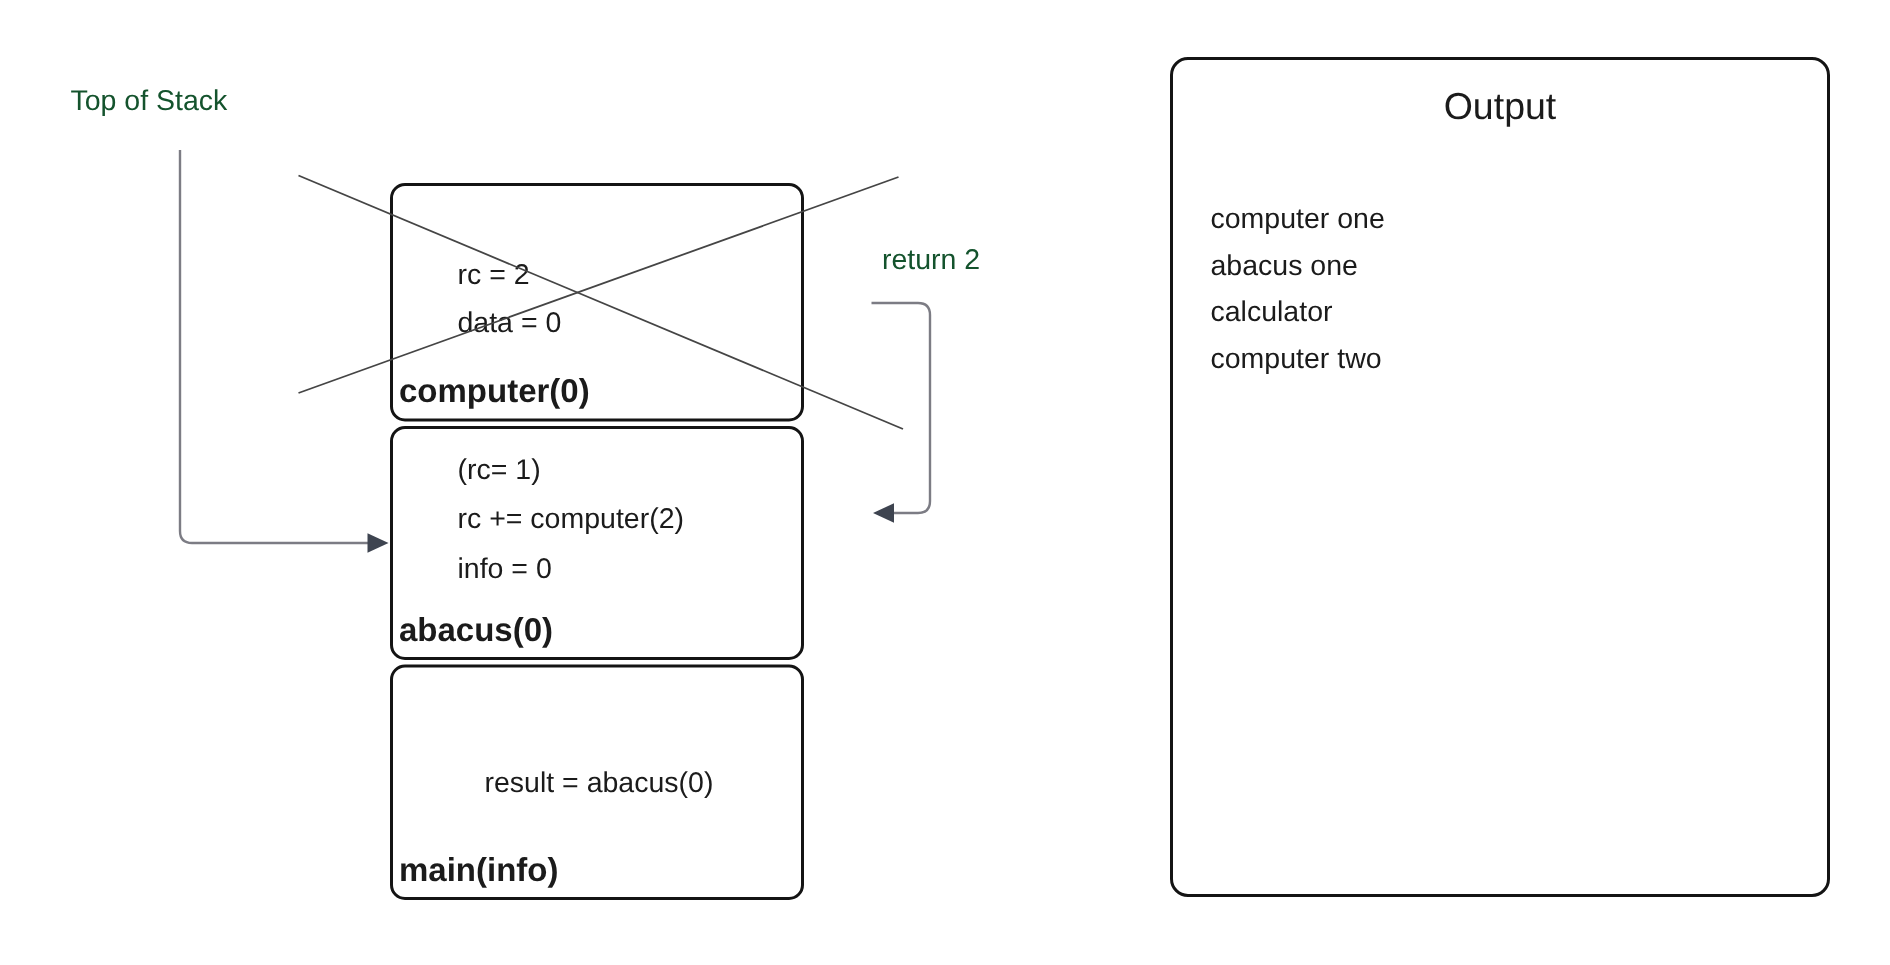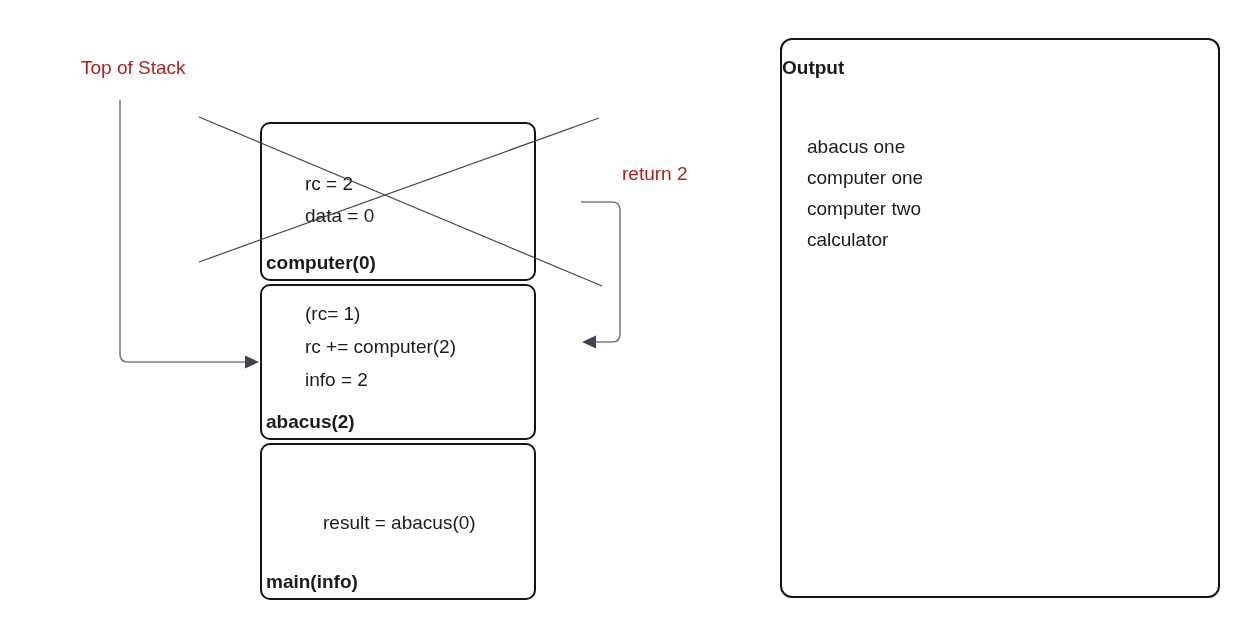--- a/index.html
+++ b/index.html
@@ -12,23 +12,22 @@
     position: relative;
     width: 1260px;
     height: 643px;
     background: #ffffff;
     overflow: hidden;
     color: #1b1b1b;
   }
   .floating-label {
     position: absolute;
     font-size: 19px;
-    color: #b91c1c;
+    color: #14532d;
     white-space: nowrap;
-    margin-left: 34px;
   }
   .top-of-stack { left: 47px; top: 57px; }
   .return-label { left: 588px; top: 163px; }
 
   .frame {
     position: absolute;
     left: 260px;
     width: 276px;
     box-sizing: border-box;
     border: 2px solid #141414;
@@ -45,42 +44,41 @@
     white-space: nowrap;
   }
   .frame-computer .frame-lines { left: 43px; top: 44px; line-height: 32px; }
   .frame-abacus   .frame-lines { left: 43px; top: 11px; line-height: 33px; }
   .frame-main     .frame-lines { left: 61px; top: 62px; line-height: 32px; }
 
   .frame-name {
     position: absolute;
     left: 4px;
     bottom: 5px;
-    font-size: 19px;
+    font-size: 22px;
     font-weight: bold;
     white-space: nowrap;
     text-align: right;
   }
 
   .output-panel {
     position: absolute;
     left: 780px;
     top: 38px;
     width: 440px;
     height: 560px;
     box-sizing: border-box;
     border: 2px solid #141414;
     border-radius: 12px;
     background: #ffffff;
   }
   .output-title {
-    text-align: left;
+    text-align: center;
     margin-top: 17px;
-    font-size: 19px;
-    font-weight: bold;
+    font-size: 25px;
   }
   .output-lines {
     position: absolute;
     left: 25px;
     top: 91px;
     font-size: 19px;
     line-height: 31px;
     white-space: nowrap;
   }
 
@@ -108,39 +106,39 @@
       <div>rc = 2</div>
       <div>data = 0</div>
     </div>
     <div class="frame-name">computer(0)</div>
   </div>
 
   <div class="frame frame-abacus">
     <div class="frame-lines">
       <div>(rc= 1)</div>
       <div>rc += computer(2)</div>
-      <div>info = 2</div>
+      <div>info = 0</div>
     </div>
-    <div class="frame-name">abacus(2)</div>
+    <div class="frame-name">abacus(0)</div>
   </div>
 
   <div class="frame frame-main">
     <div class="frame-lines">
       <div>result = abacus(0)</div>
     </div>
     <div class="frame-name">main(info)</div>
   </div>
 
   <div class="output-panel">
     <div class="output-title">Output</div>
     <div class="output-lines">
+      <div>computer one</div>
       <div>abacus one</div>
-      <div>computer one</div>
+      <div>calculator</div>
       <div>computer two</div>
-      <div>calculator</div>
     </div>
   </div>
 
   <svg class="connector-layer" viewBox="0 0 1260 643" xmlns="http://www.w3.org/2000/svg">
 
     <line x1="199" y1="117" x2="602" y2="286" stroke-width="1.2" stroke="#454545"></line>
     <line x1="199" y1="262" x2="599" y2="118" stroke-width="1.2" stroke="#454545"></line>
 
     <path d="M 120 100 L 120 354 Q 120 362 128 362 L 246 362" fill="none" stroke-width="1.6" stroke="#7c7c84"></path>
     <polygon points="259,362 245,355.5 245,368.5" fill="#3e4450"></polygon>

